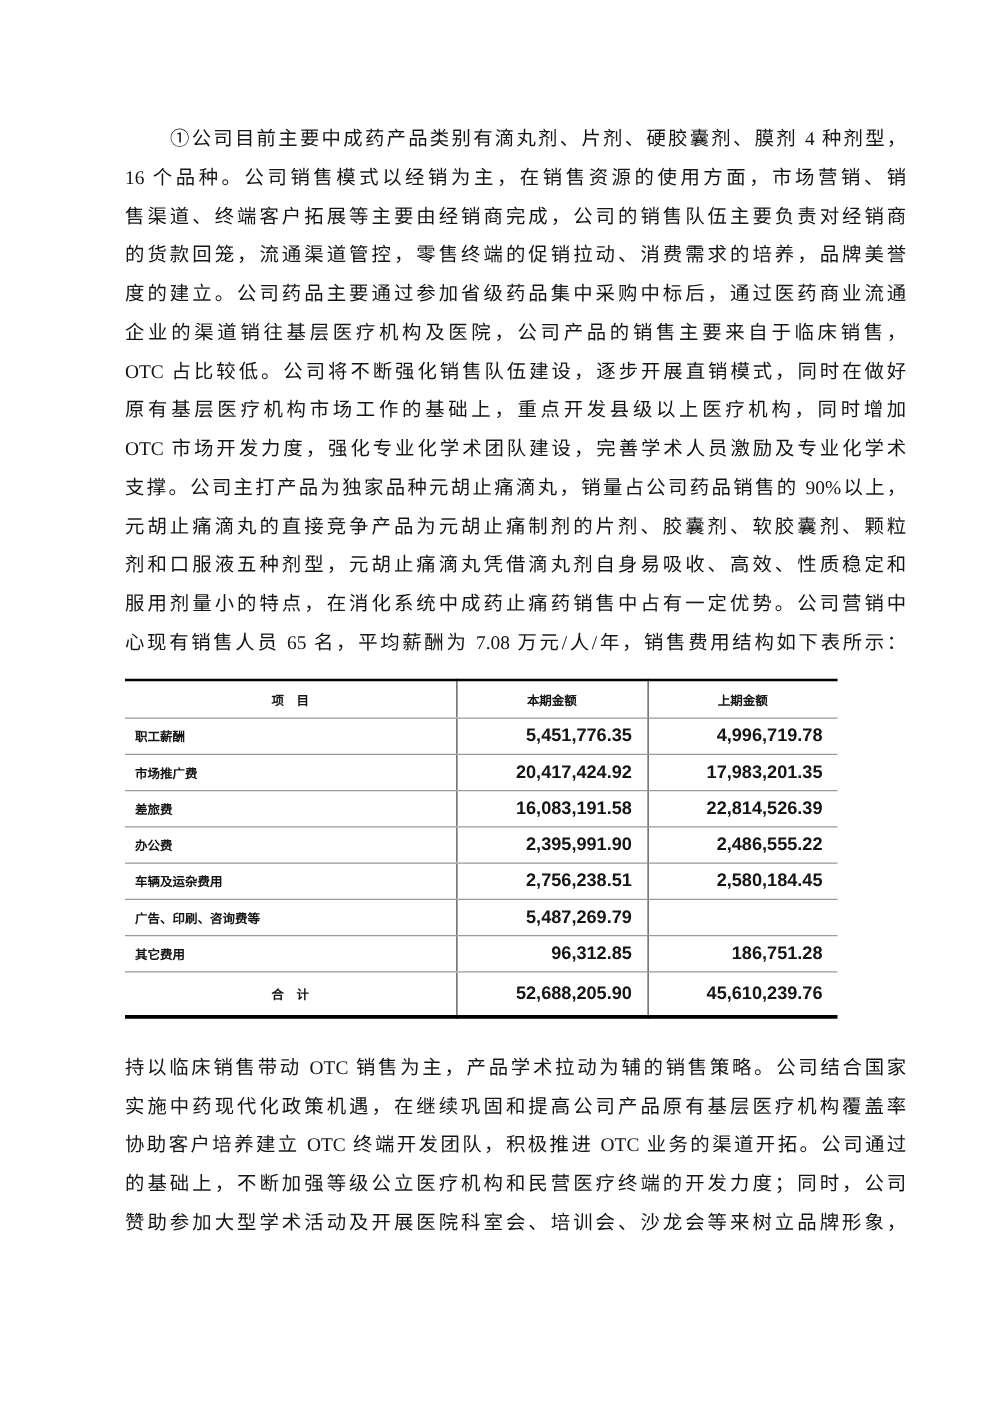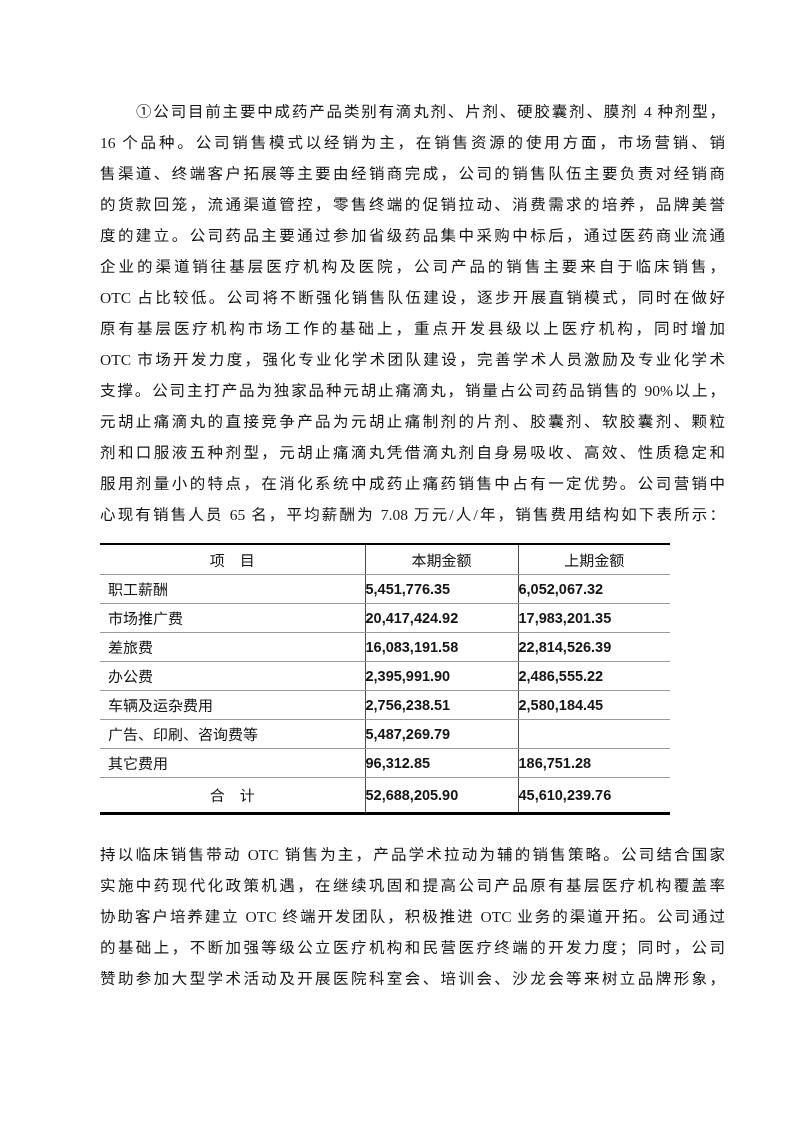--- a/index.html
+++ b/index.html
@@ -33,22 +33,22 @@
   
   table.expense-table {
     width: 570px;
     margin-top: 13px;
     border-collapse: collapse;
     table-layout: fixed;
     border-top: 2.5px solid #000000;
     border-bottom: 3px solid #000000;
   }
   .expense-table th, .expense-table td {
-    font-size: 15px;
-    font-weight: normal;
+    font-size: 10px;
+    font-weight: bold;
     vertical-align: middle;
   }
   .expense-table thead th {
     height: 30px;
     text-align: center;
     border-bottom: 1px solid #9a9a9a;
   }
   .expense-table tbody td {
     height: 29px;
     border-bottom: 1px solid #9a9a9a;
@@ -56,21 +56,21 @@
   .expense-table tbody tr:last-child td {
     border-bottom: none;
     height: 36px;
   }
   .expense-table th:nth-child(2), .expense-table td:nth-child(2) {
     border-left: 1px solid #4a4a4a;
     border-right: 1px solid #4a4a4a;
   }
   .expense-table .item-cell { padding-left: 8px; text-align: left; }
   .expense-table .num {
-    text-align: left;
+    text-align: right;
     padding-right: 12px;
     font-family: "Liberation Sans", "DejaVu Sans", sans-serif;
     font-weight: bold;
     font-size: 14.5px;
   }
   .expense-table tr.total .item-cell { text-align: center; padding-left: 0; }
   .para-2 { margin-top: 24px; }
 </style>
 </head>
 <body>
@@ -105,21 +105,21 @@
         <tr>
           <th>项　目</th>
           <th>本期金额</th>
           <th>上期金额</th>
         </tr>
       </thead>
       <tbody>
           <tr>
             <td class="item-cell">职工薪酬</td>
             <td class="num">5,451,776.35</td>
-            <td class="num">6,052,067.32</td>
+            <td class="num">4,996,719.78</td>
           </tr>
           <tr>
             <td class="item-cell">市场推广费</td>
             <td class="num">20,417,424.92</td>
             <td class="num">17,983,201.35</td>
           </tr>
           <tr>
             <td class="item-cell">差旅费</td>
             <td class="num">16,083,191.58</td>
             <td class="num">22,814,526.39</td>

